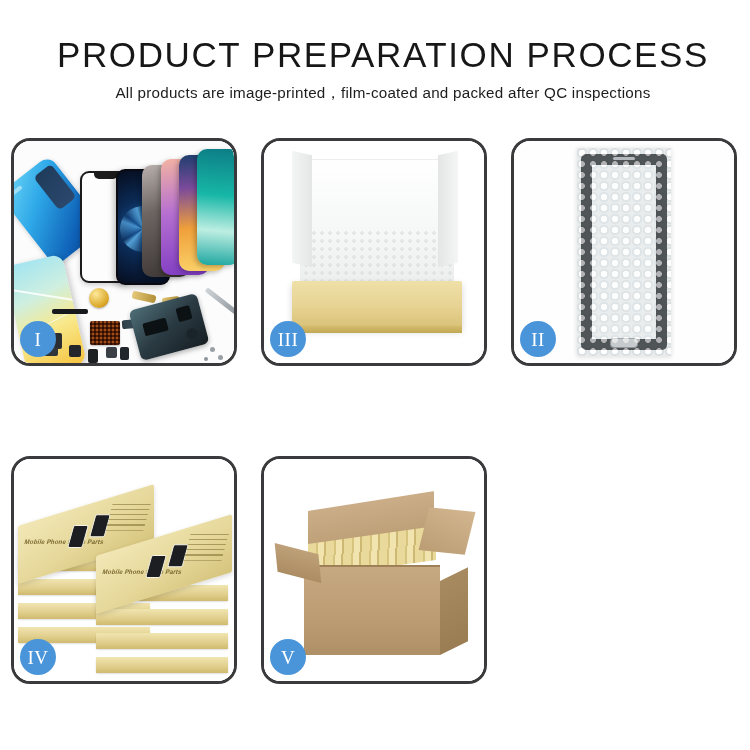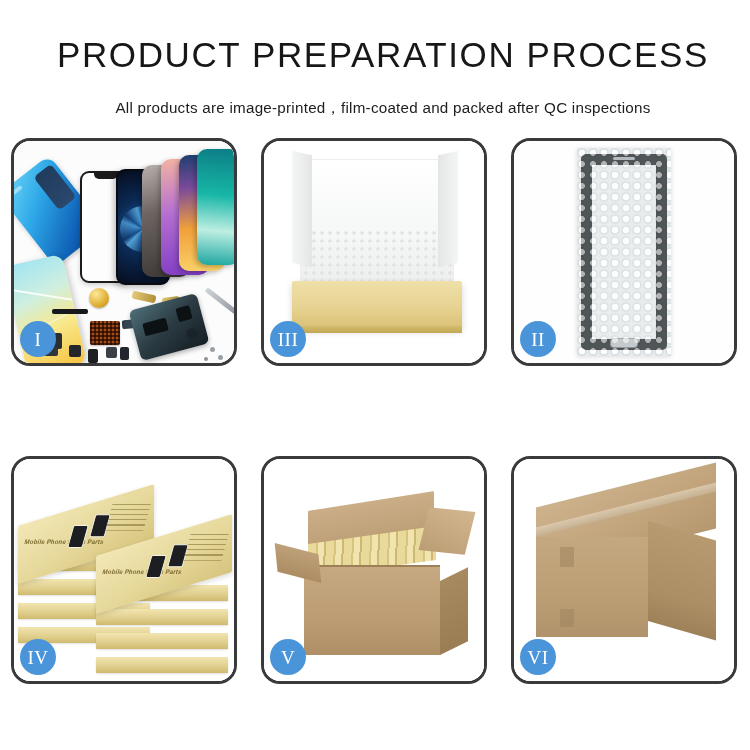--- a/index.html
+++ b/index.html
@@ -31,21 +31,21 @@
   .title {
     font-family: "Liberation Sans", sans-serif;
     font-size: 35px;
     font-weight: 400;
     letter-spacing: 1.6px;
     color: #171717;
     line-height: 42px;
     white-space: nowrap;
   }
   .subtitle {
-    margin-top: 22px;
+    margin-top: 7px;
     font-family: "Liberation Sans", sans-serif;
     font-size: 15.2px;
     font-weight: 400;
     letter-spacing: 0.25px;
     color: #1d1d1d;
     line-height: 20px;
     white-space: nowrap;
   }
 
   
@@ -649,28 +649,15 @@
         <div class="c5-contents"></div>
         <div class="c5-inner-rim"></div>
         <div class="c5-body"></div>
         <div class="c5-right"></div>
         <div class="c5-flap-left"></div>
         <div class="c5-flap-right"></div>
       </div>
       <div class="badge">V</div>
     </div>
 
-    <div class="panel">
-      <div class="panel-stage">
-        <div class="p6-bg"></div>
-        <div class="c6-shadowpaper"></div>
-        <div class="c6-top"></div>
-        <div class="c6-tape-top"></div>
-        <div class="c6-front"></div>
-        <div class="c6-right"></div>
-        <div class="c6-tab-a"></div>
-        <div class="c6-tab-b"></div>
-      </div>
-      <div class="badge">VI</div>
-    </div>
 
   </div>
 </div>
 
 </body></html>

